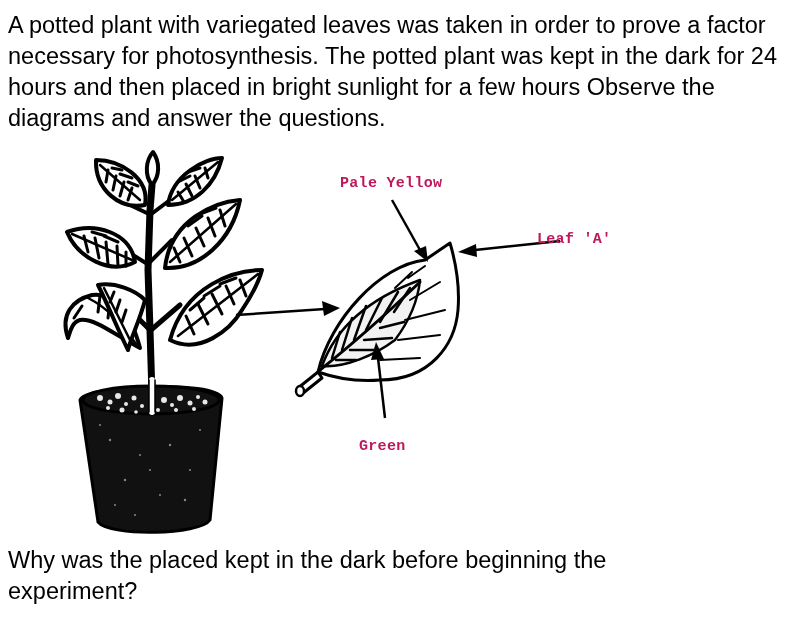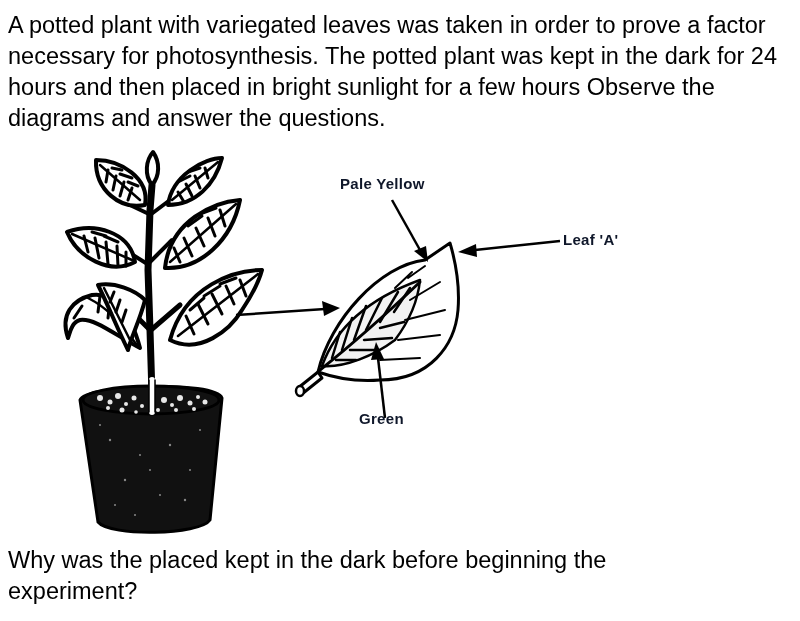--- a/index.html
+++ b/index.html
@@ -3,22 +3,22 @@
 <meta charset="utf-8">
 <style>
   html, body { margin: 0; padding: 0; background: #ffffff; }
   body { width: 800px; height: 621px; position: relative; overflow: hidden;
          font-family: "Liberation Sans", sans-serif; color: #000; }
   .para { position: absolute; left: 8px; margin: 0; font-size: 23.5px; line-height: 31px;
           font-family: "Liberation Sans", sans-serif; }
   #intro { top: 10px; width: 785px; }
   #question { top: 545px; width: 700px; }
   #figure { position: absolute; left: 0; top: 140px; width: 800px; height: 405px; }
-  .lbl { position: absolute; font-family: Liberation Sans, sans-serif; font-size: 15px;
-         font-weight: bold; color: #0f172a; letter-spacing: 0.3px; }
+  .lbl { position: absolute; font-family: Liberation Mono, monospace; font-size: 15px;
+         font-weight: bold; color: #be185d; letter-spacing: 0.3px; }
 </style>
 </head>
 <body>
 
 <p id="intro" class="para">A potted plant with variegated leaves was taken in order to prove a factor necessary for photosynthesis. The potted plant was kept in the dark for 24 hours and then placed in bright sunlight for a few hours Observe the diagrams and answer the questions.</p>
 
 <div id="figure">
   <svg width="800" height="405" viewBox="0 140 800 405" xmlns="http://www.w3.org/2000/svg">
 
     <g stroke="#000" stroke-linejoin="round" stroke-linecap="round">
@@ -158,17 +158,17 @@
       <polygon points="458,252 476,244 477,257" fill="#000" stroke="none"></polygon>
     </g>
 
     <g stroke="#000">
       <line x1="385" y1="418" x2="378" y2="358" stroke-width="2.5"></line>
       <polygon points="376,342 371,360 384,359" fill="#000" stroke="none"></polygon>
     </g>
   </svg>
 
   <span class="lbl" style="left:340px; top:35px;">Pale Yellow</span>
-  <span class="lbl" style="left:563px; top:91px;">Leaf 'A'</span>
-  <span class="lbl" style="left:359px; top:270px;">Green</span>
+  <span class="lbl" style="left:537px; top:91px;">Leaf 'A'</span>
+  <span class="lbl" style="left:359px; top:298px;">Green</span>
 </div>
 
 <p id="question" class="para">Why was the placed kept in the dark before beginning the experiment?</p>
 
 </body></html>

